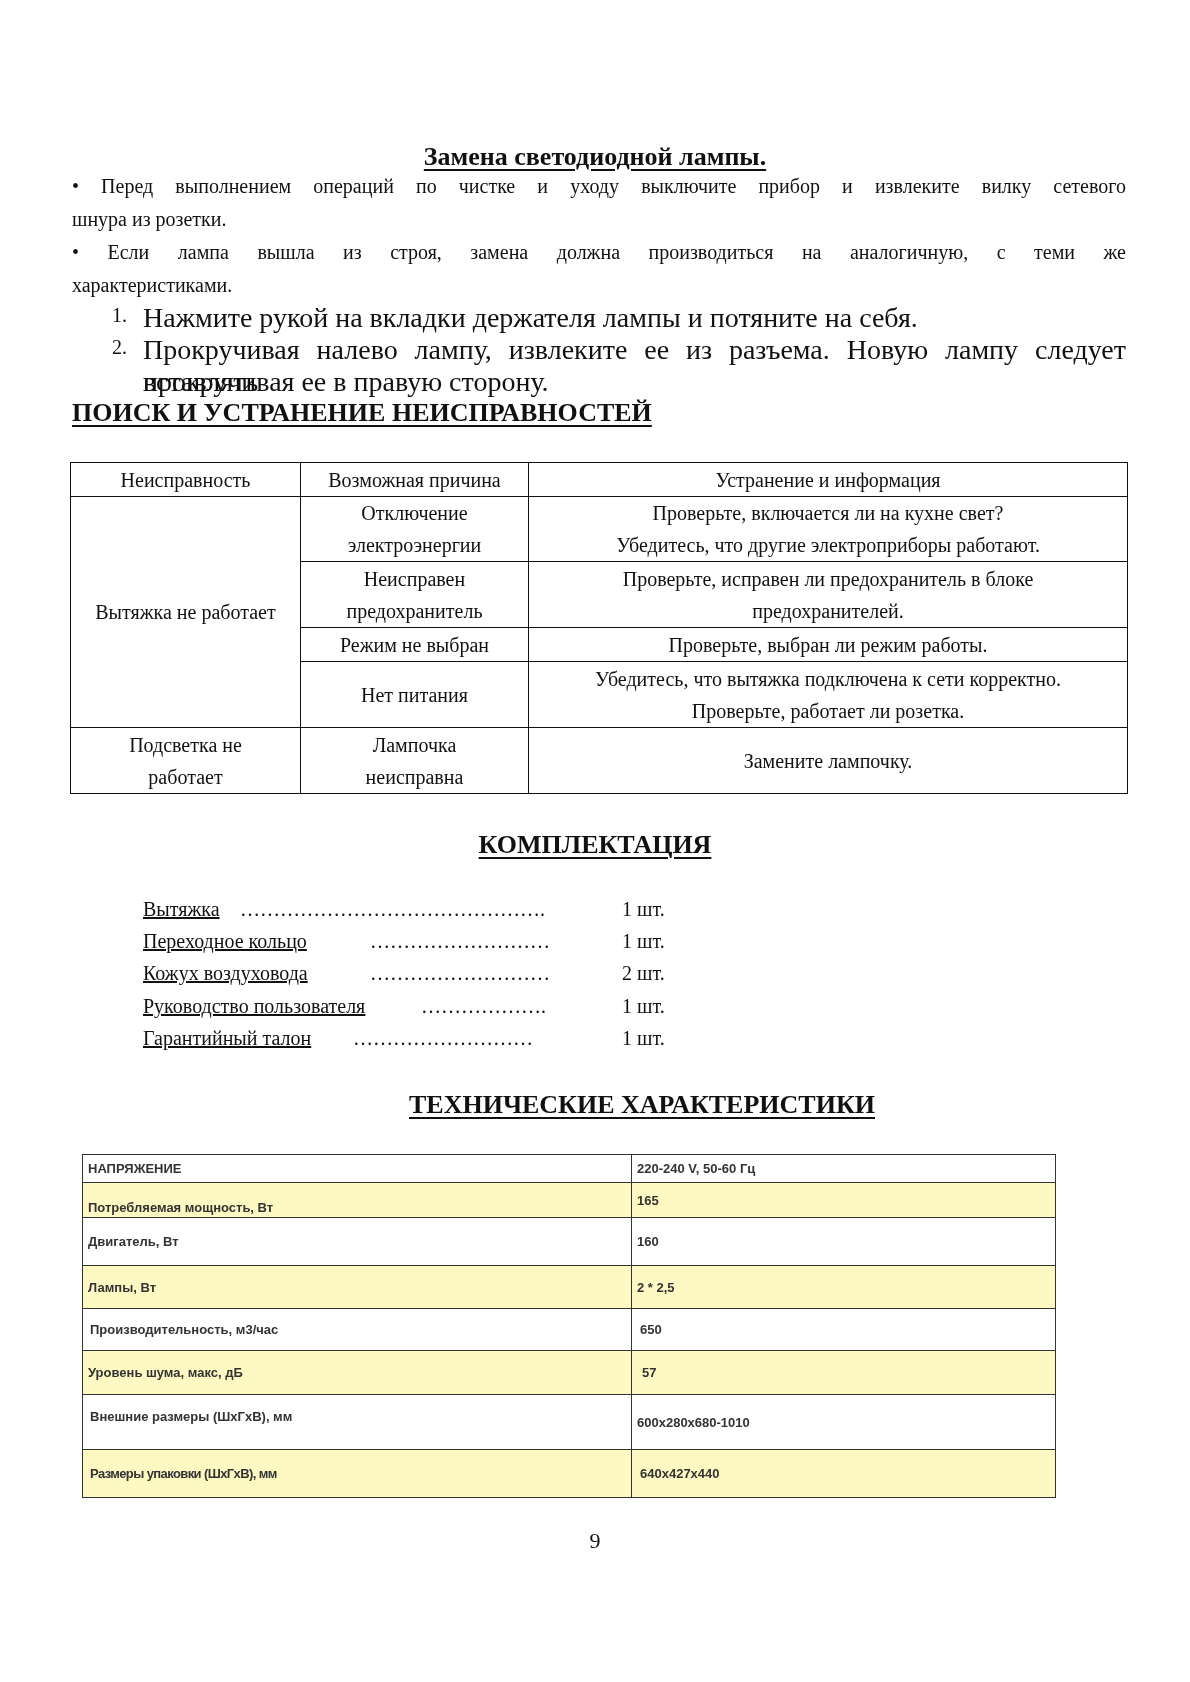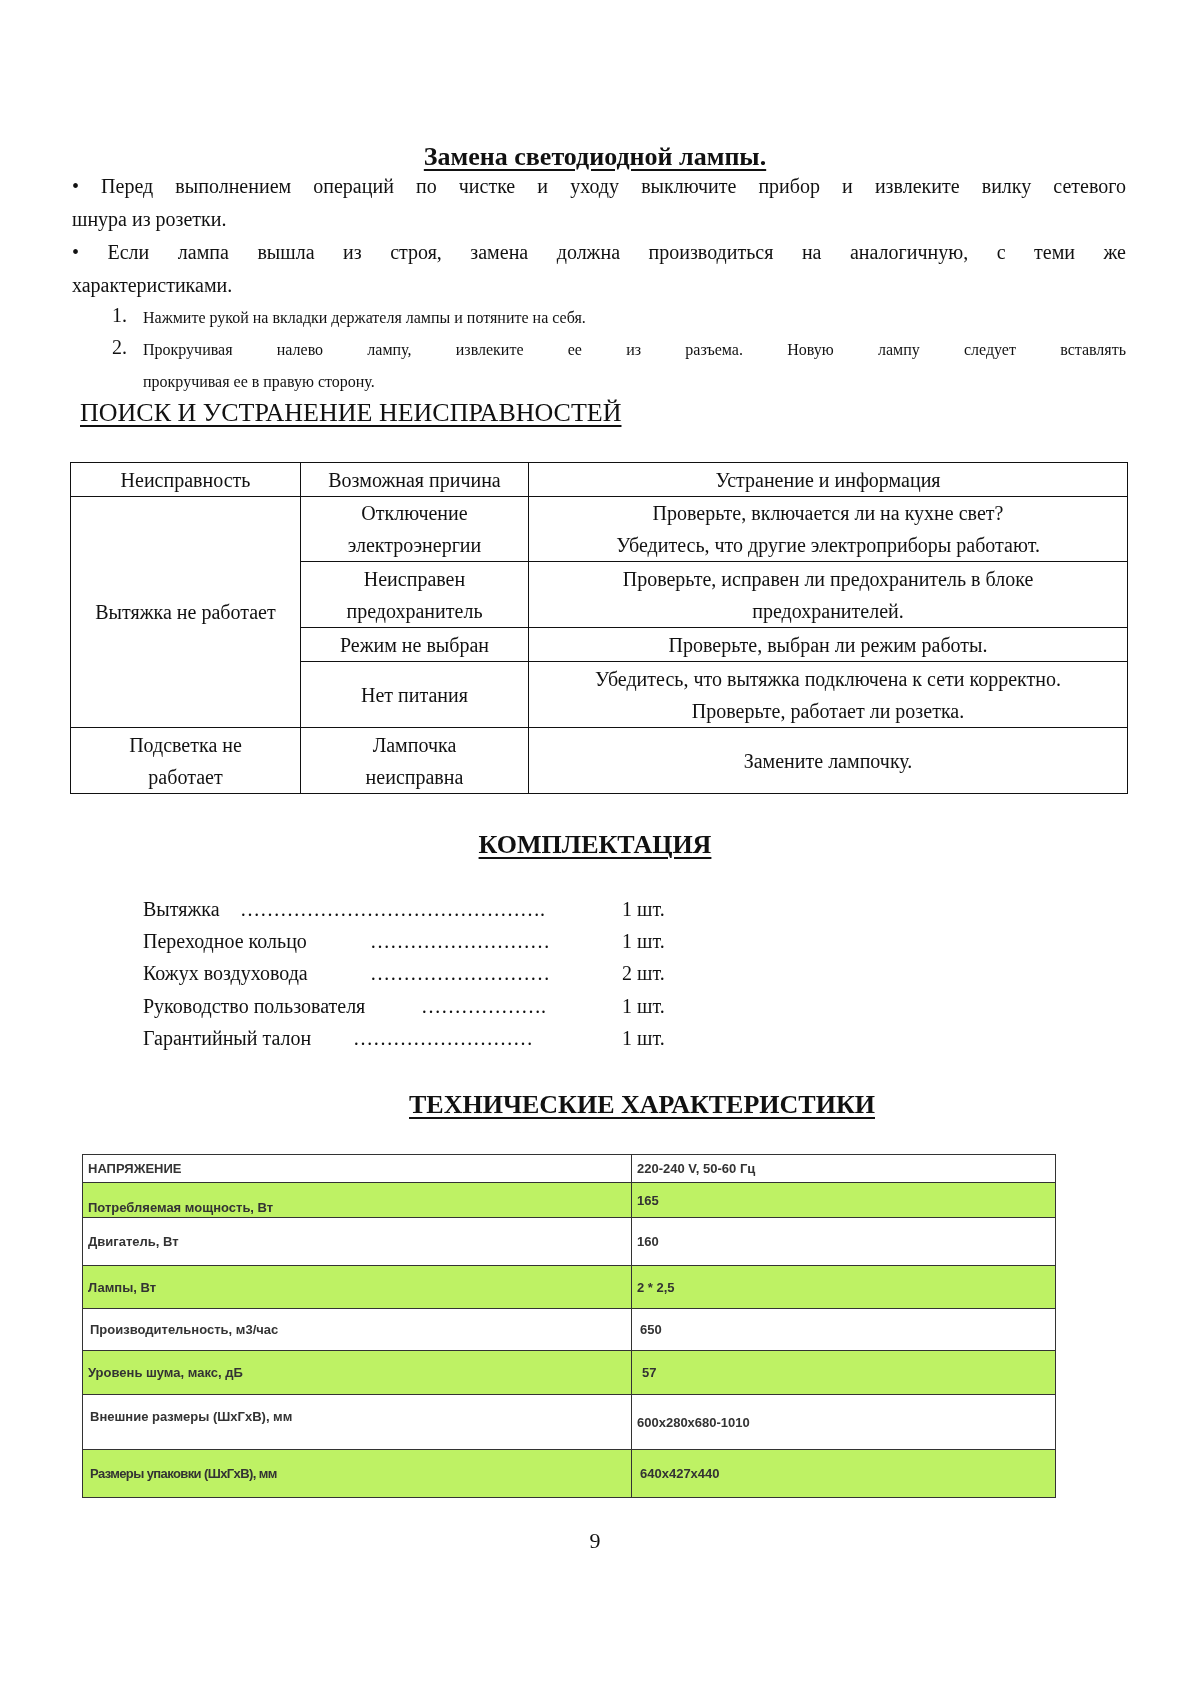--- a/index.html
+++ b/index.html
@@ -5,35 +5,35 @@
   html, body { margin: 0; padding: 0; background: #ffffff; }
   body { width: 1190px; height: 1682px; position: relative; overflow: hidden; color: #111; }
   .serif { font-family: "Liberation Serif", "DejaVu Serif", serif; }
   .sans { font-family: "Liberation Sans", "DejaVu Sans", sans-serif; }
   .abs { position: absolute; }
 
   .title-h { left: 0; width: 1190px; text-align: center; font-weight: bold; font-size: 26px; text-decoration: underline; text-underline-offset: 4px; text-decoration-thickness: 2px; }
   .para { left: 72px; width: 1054px; font-size: 20px; line-height: 33px; text-align: justify; text-align-last: left; }
   .para.last-justify { text-align-last: justify; }
   .num { left: 112px; font-size: 20px; }
-  .numtext { left: 143px; width: 983px; font-size: 16px; line-height: 32px; text-align: justify; }
-  .left-h { left: 80px; font-weight: normal; font-size: 26px; text-decoration: underline; text-underline-offset: 4px; text-decoration-thickness: 2px; }
+  .numtext { left: 143px; width: 983px; font-size: 28px; line-height: 32px; text-align: justify; }
+  .left-h { left: 72px; font-weight: bold; font-size: 26px; text-decoration: underline; text-underline-offset: 4px; text-decoration-thickness: 2px; }
 
   table.trouble { position: absolute; left: 70px; top: 462px; width: 1058px; border-collapse: collapse; font-size: 20px; }
   table.trouble td { border: 1.5px solid #111; text-align: center; vertical-align: middle; padding: 0 4px; line-height: 32px; }
 
   .kit-row { left: 143px; font-size: 20px; height: 32px; }
-  .kit-name { position: absolute; left: 0; white-space: nowrap; }
+  .kit-name { position: absolute; left: 0; white-space: nowrap; text-decoration: underline; }
   .kit-dots { position: absolute; white-space: nowrap; }
   .kit-qty { position: absolute; left: 479px; white-space: nowrap; }
 
   table.spec { position: absolute; left: 82px; top: 1154px; width: 974px; border-collapse: collapse; font-size: 13px; font-weight: bold; color: #333; }
   table.spec td { border: 1.5px solid #333; padding: 0 5px; vertical-align: middle; }
   table.spec td.k { width: 536px; }
-  table.spec tr.gray td { background: #bef264; }
+  table.spec tr.gray td { background: #fef9c3; }
   .pagenum { left: 0; width: 1190px; text-align: center; font-size: 22px; top: 1528px; }
 </style>
 </head>
 <body>
 
 <div class="abs serif title-h" style="top:122px;margin-top:20px;">Замена светодиодной лампы.</div>
 
 <div class="abs serif para last-justify" style="top:170px;">• Перед выполнением операций по чистке и уходу выключите прибор и извлеките вилку сетевого</div>
 <div class="abs serif para" style="top:203px;">шнура из розетки.</div>
 <div class="abs serif para last-justify" style="top:236px;">• Если лампа вышла из строя, замена должна производиться на аналогичную, с теми же</div>

